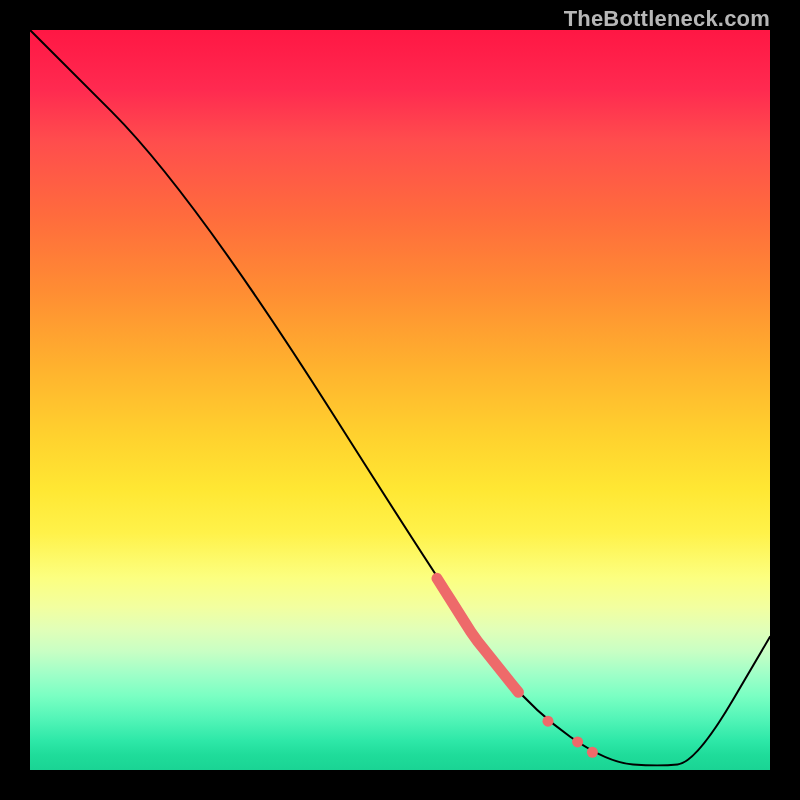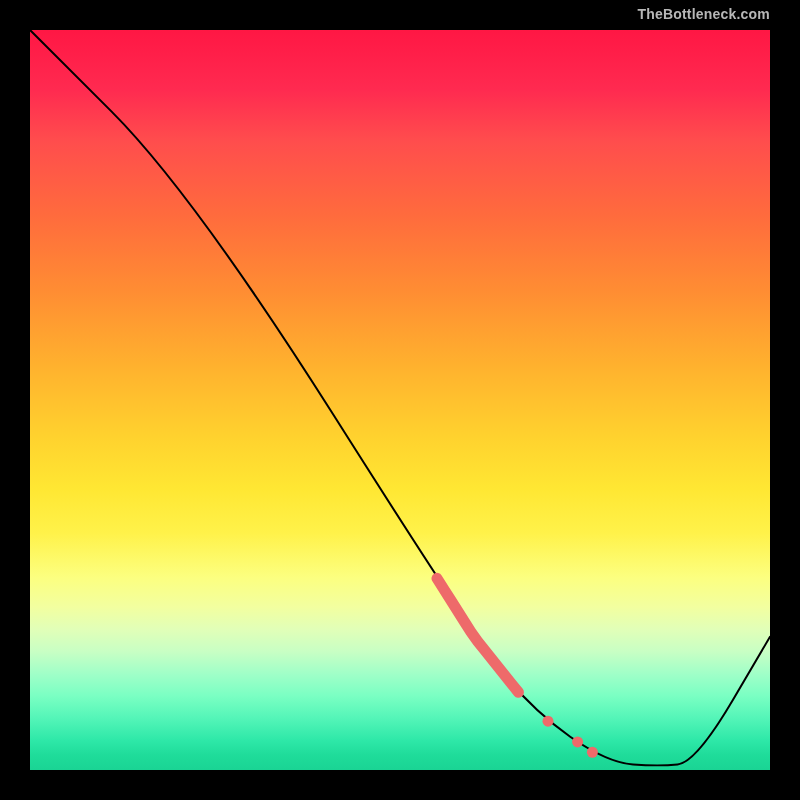--- a/index.html
+++ b/index.html
@@ -36,21 +36,21 @@
       #2ee8a8 96%,
       #1fdc9a 98%,
       #1ad494 100%
     );
   }
   .watermark {
     position: absolute;
     top: 6px;
     right: 30px;
     font-family: Arial, Helvetica, sans-serif;
-    font-size: 14px;
+    font-size: 22px;
     font-weight: 600;
     color: #b7b7b7;
     letter-spacing: 0.2px;
   }
   svg.curve {
     position: absolute;
     left: 0;
     top: 0;
     width: 740px;
     height: 740px;

